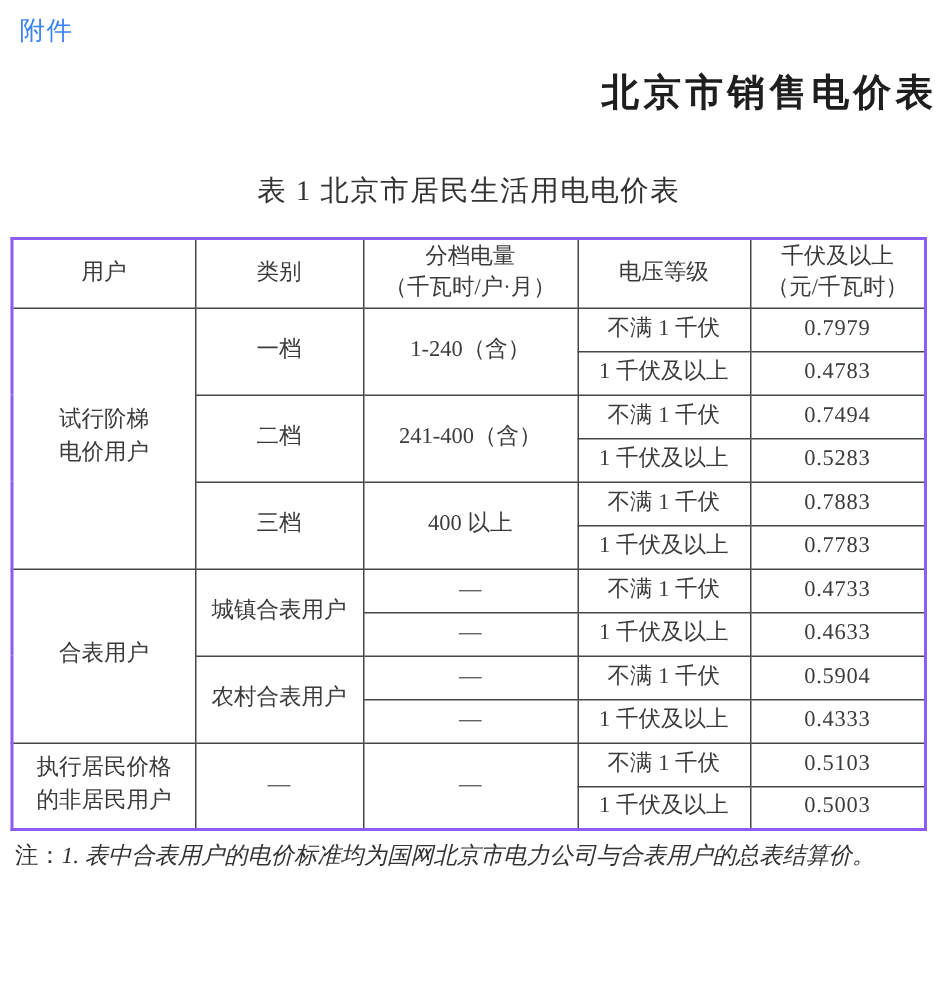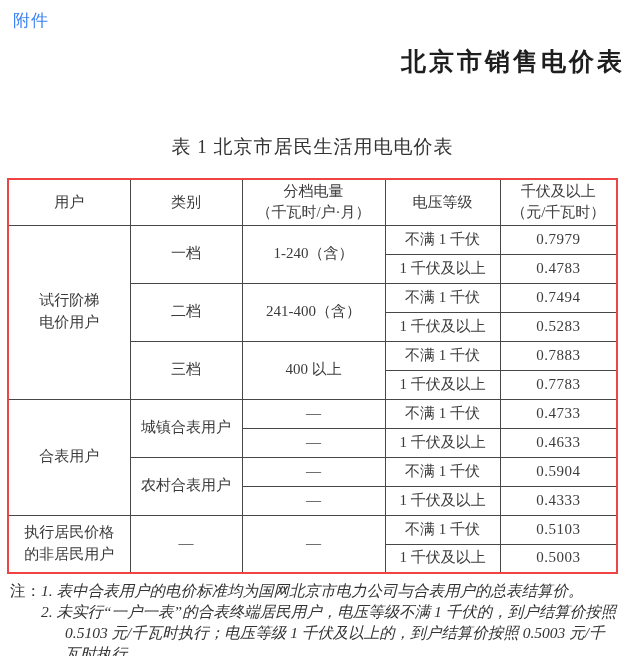--- a/index.html
+++ b/index.html
@@ -28,29 +28,29 @@
     font-weight: bold;
     font-size: 25px;
     color: #1e1e1e;
     margin-top: 13px;
     letter-spacing: 3px;
   }
   .table-caption {
     text-align: center;
     font-size: 19px;
     color: #333333;
-    margin-top: 56px;
+    margin-top: 36px;
     letter-spacing: 1px;
   }
   table.price-table {
     border-collapse: collapse;
     table-layout: fixed;
     width: 609px;
     margin: 18px auto 0 auto;
-    border: 2px solid #ef4444;
+    border: 2px solid #8b5cf6;
   }
   table.price-table th,
   table.price-table td {
     border: 1px solid #474747;
     text-align: center;
     vertical-align: middle;
     font-size: 15px;
     font-weight: normal;
     color: #3b3b3b;
     white-space: pre-line;
@@ -171,15 +171,14 @@
       <td>1 千伏及以上</td>
       <td class="num">0.5003</td>
     </tr>
   </tbody>
 </table>
 
 <div class="notes">
   <span class="notes-label">注：</span>
   <div class="notes-items">
     <div class="note-item">1. 表中合表用户的电价标准均为国网北京市电力公司与合表用户的总表结算价。</div>
-    <div class="note-item">2. 未实行“一户一表”的合表终端居民用户，电压等级不满 1 千伏的，到户结算价按照 0.5103 元/千瓦时执行；电压等级 1 千伏及以上的，到户结算价按照 0.5003 元/千瓦时执行</div>
   </div>
 </div>
 
 </body></html>

